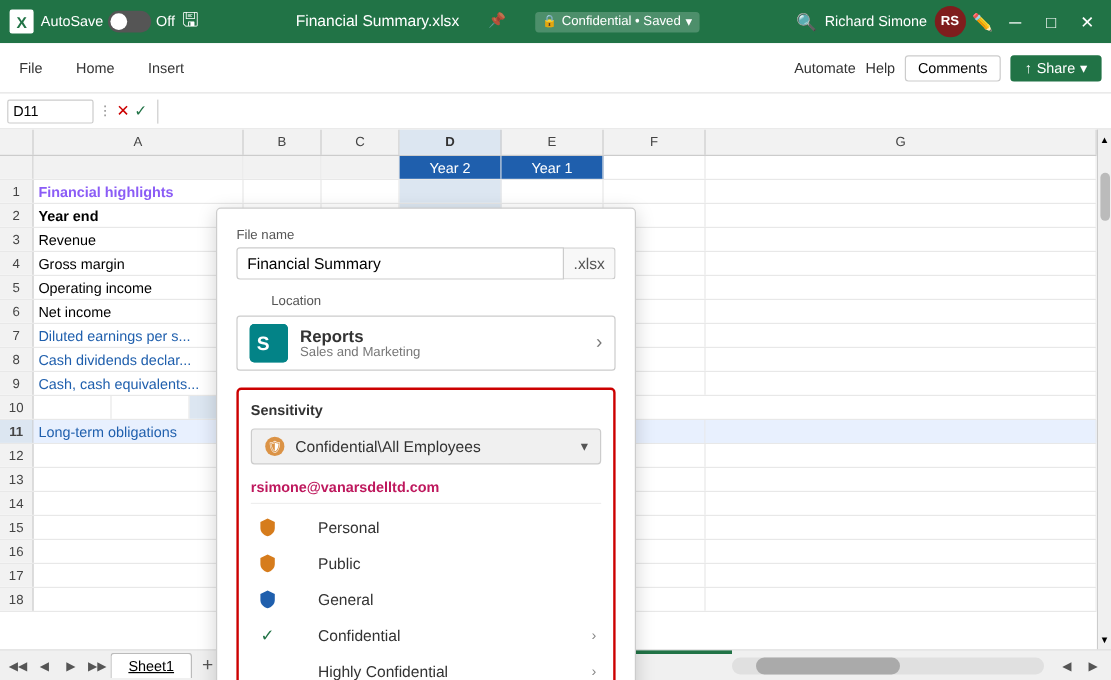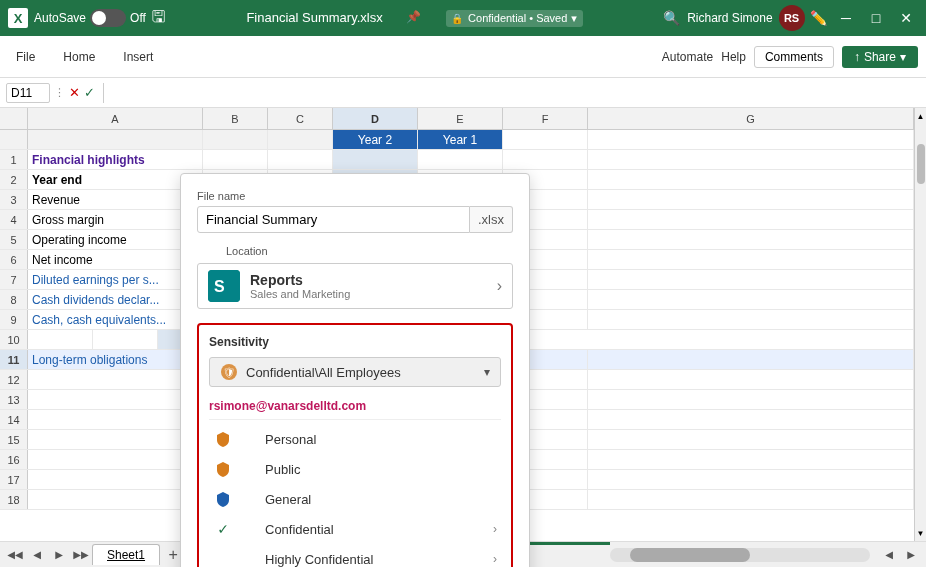--- a/index.html
+++ b/index.html
@@ -22,21 +22,21 @@
     
     .ribbon { background: #fff; border-bottom: 1px solid #ddd; height: 42px; display: flex; align-items: center; padding: 0 8px; gap: 12px; }
     .ribbon-tab { padding: 4px 8px; font-size: 12px; cursor: pointer; color: #333; }
     .ribbon-right { margin-left: auto; display: flex; align-items: center; gap: 8px; }
     .comments-btn { border: 1px solid #ccc; border-radius: 3px; padding: 3px 10px; font-size: 12px; cursor: pointer; background: white; }
     .share-btn { background: #217346; color: white; border: none; border-radius: 3px; padding: 4px 12px; font-size: 12px; cursor: pointer; display: flex; align-items: center; gap: 4px; }
     .automate-btn { font-size: 12px; color: #333; cursor: pointer; }
 
     
     .formula-bar { background: #fff; border-bottom: 1px solid #ddd; height: 30px; display: flex; align-items: center; padding: 0 6px; gap: 4px; }
-    .cell-ref { width: 44px; border: 1px solid #ccc; border-radius: 2px; padding: 2px 4px; font-size: 12px; }
+    .cell-ref { width: 72px; border: 1px solid #ccc; border-radius: 2px; padding: 2px 4px; font-size: 12px; }
     .formula-divider { width: 1px; height: 20px; background: #ccc; margin: 0 4px; }
     .formula-input { flex: 1; border: none; outline: none; font-size: 12px; padding: 2px 4px; }
 
     
     .main-area { display: flex; height: calc(567px - 36px - 42px - 30px - 26px); }
 
     
     .spreadsheet { flex: 1; background: #fff; overflow: hidden; position: relative; }
     .col-headers { display: flex; background: #f2f2f2; border-bottom: 1px solid #ccc; height: 22px; }
     .col-header { border-right: 1px solid #ccc; display: flex; align-items: center; justify-content: center; font-size: 11px; color: #444; }
@@ -187,21 +187,21 @@
         <div class="cell col-b header-row"></div>
         <div class="cell col-c header-row"></div>
         <div class="cell col-d year-header" style="justify-content:center;">Year 2</div>
         <div class="cell col-e year-header" style="justify-content:center;">Year 1</div>
         <div class="cell col-f"></div>
         <div class="cell col-g"></div>
       </div>
 
       <div class="sheet-row">
         <div class="row-num-cell">1</div>
-        <div class="cell col-a bold dark-blue" style="color:#4c1d95; font-weight:bold;">Financial highlights</div>
+        <div class="cell col-a bold dark-blue" style="color:#8b5cf6; font-weight:bold;">Financial highlights</div>
         <div class="cell col-b"></div>
         <div class="cell col-c"></div>
         <div class="cell col-d selected-col"></div>
         <div class="cell col-e"></div>
         <div class="cell col-f"></div>
         <div class="cell col-g"></div>
       </div>
 
       <div class="sheet-row">
         <div class="row-num-cell">2</div>

